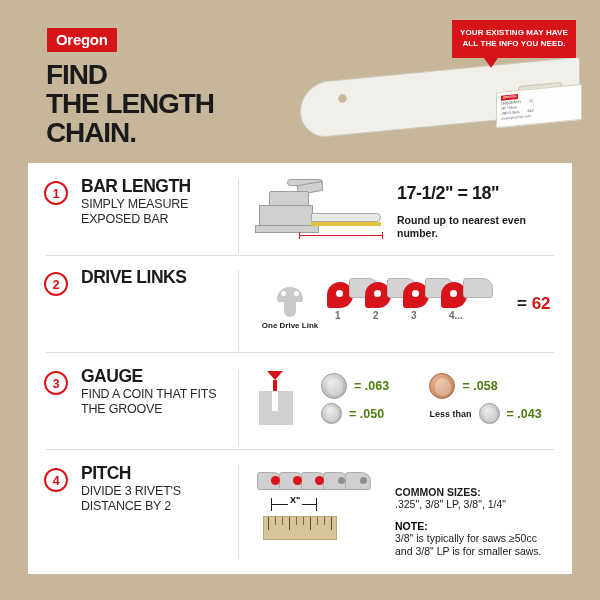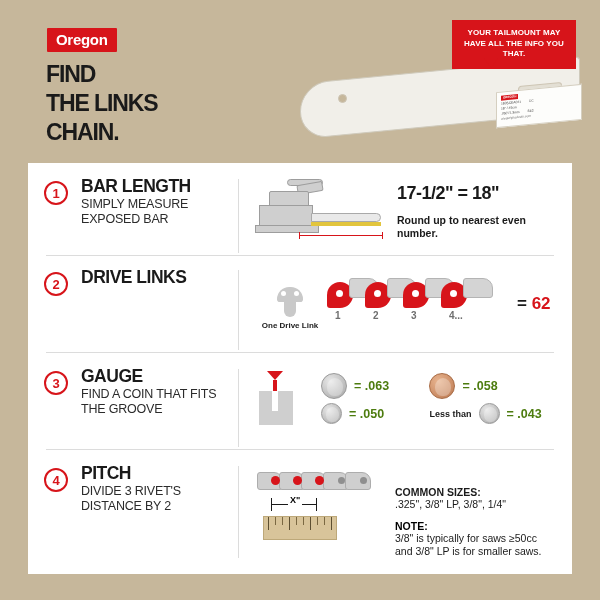--- a/index.html
+++ b/index.html
@@ -28,21 +28,21 @@
     font-size: 15px;
     letter-spacing: -0.3px;
     padding: 3px 9px 4px 9px;
     border-radius: 1px;
     font-family: "Liberation Sans", sans-serif;
   }
   #headline {
     position: absolute; left: 46px; top: 60px;
     color: #1a1a1a;
     font-weight: bold;
-    font-size: 23px;
+    font-size: 28px;
     line-height: 29px;
     letter-spacing: -1.1px;
     font-family: "Liberation Sans", sans-serif;
   }
   #headline div { white-space: nowrap; }
 
   
   #bar-graphic {
     position: absolute;
     left: 300px; top: 58px;
@@ -329,21 +329,21 @@
 <body>
 
 <div id="page">
 
   <div id="header">
 
     <div id="logo">Oregon</div>
 
     <div id="headline">
       <div>FIND</div>
-      <div>THE LINKS</div>
+      <div>THE LENGTH</div>
       <div>CHAIN.</div>
     </div>
 
     <div id="bar-graphic">
       <div id="bar-shape"></div>
       <div id="bar-hole"></div>
       <div id="bar-slot"></div>
       <div id="bar-label">
         <div class="bl-logo">OREGON</div>
         <div class="row">
@@ -354,21 +354,21 @@
           <span>18" / 45cm</span>
         </div>
         <div class="row">
           <span>.050"/1.3mm</span>
           <span>S62</span>
         </div>
         <div class="muted">oregonproducts.com</div>
       </div>
     </div>
 
-    <div id="callout">YOUR TAILMOUNT MAY HAVE ALL THE INFO YOU THAT.</div>
+    <div id="callout">YOUR EXISTING MAY HAVE ALL THE INFO YOU NEED.</div>
     <div id="callout-tail"></div>
   </div>
 
   <div id="card">
 
     <div class="step" id="step1">
       <div class="num">1</div>
       <div class="titlebox">
         <div class="t">BAR LENGTH</div>
         <div class="s">SIMPLY MEASURE EXPOSED BAR</div>

